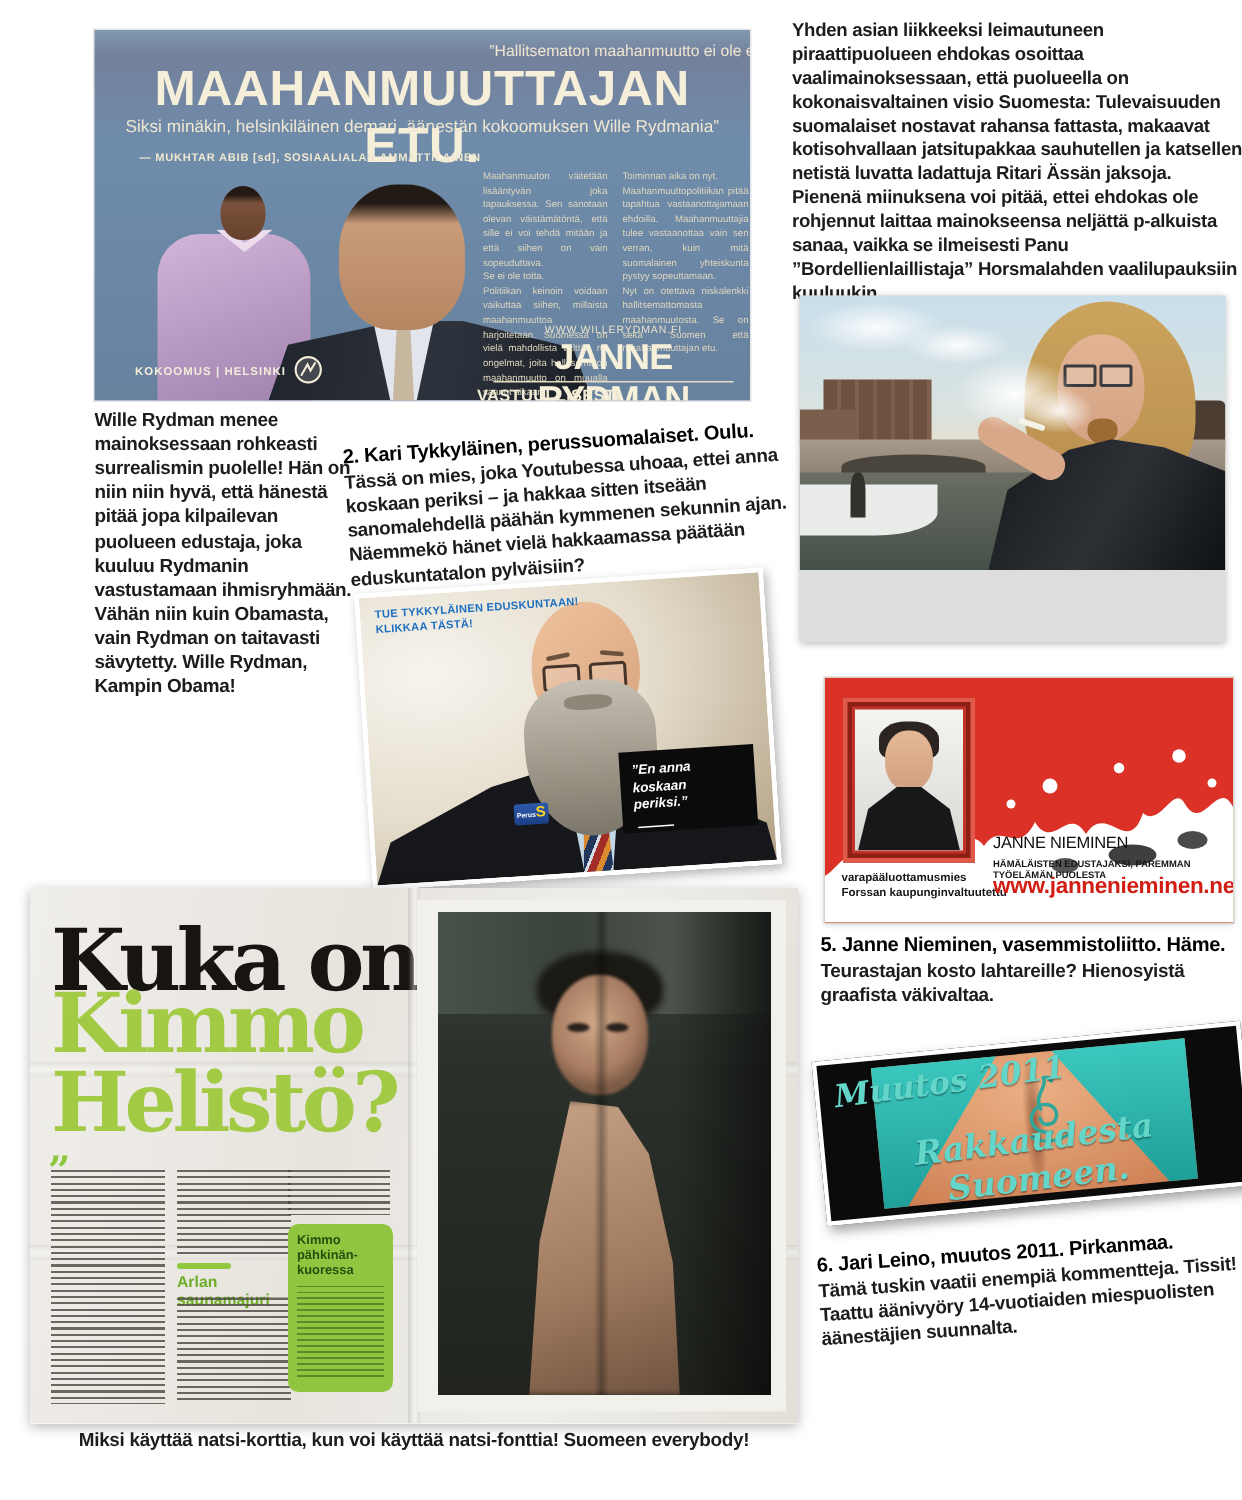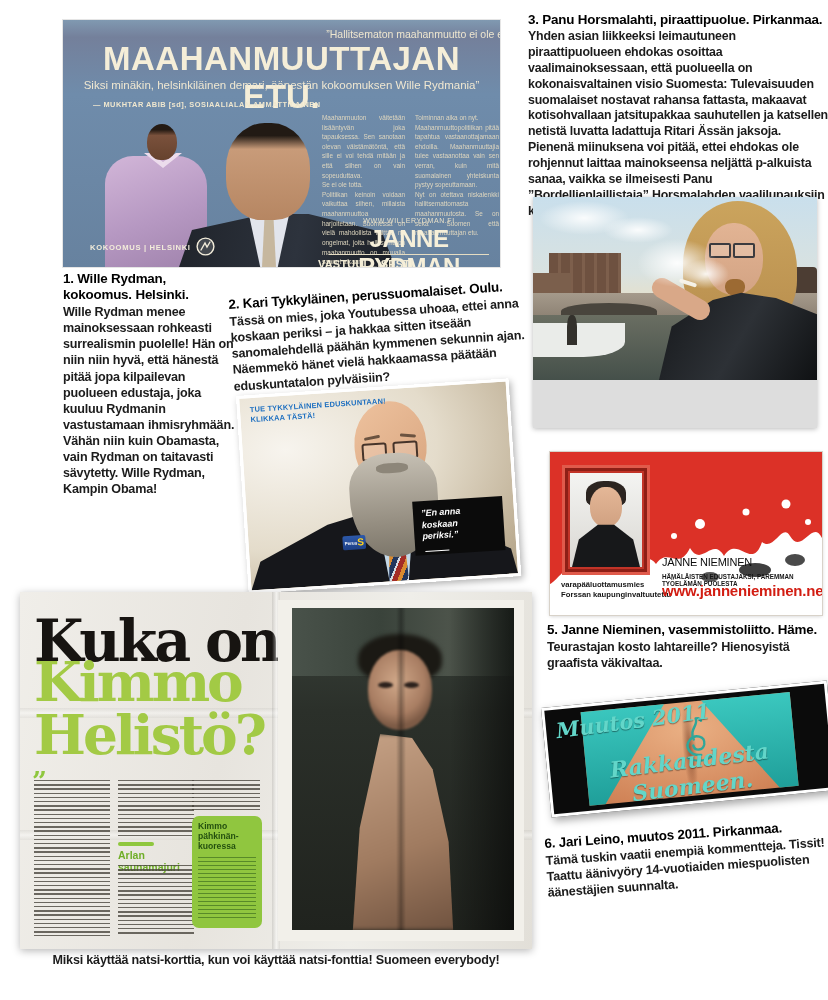--- a/index.html
+++ b/index.html
@@ -220,32 +220,29 @@
       <span>
         <svg width="19" height="19" viewBox="0 0 19 19">
           <circle cx="9.5" cy="9.5" r="8.4" fill="rgba(255,255,255,.15)" stroke="#f2ecda" stroke-width="1.4"></circle>
           <path d="M5,13 L9,6 L11,10 L14,5" stroke="#f2ecda" stroke-width="1.4" fill="none" stroke-linecap="round"></path>
         </svg>
       </span>
     </div>
   </section>
 
   <div class="abs" id="cap1">
-    <div class="cap-t pre">1. Wille Rydman,
-kokoomus. Helsinki.</div>
     <div class="cap-b">Wille Rydman menee mainoksessaan rohkeasti surrealismin puolelle! Hän on niin niin hyvä, että hänestä pitää jopa kilpailevan puolueen edustaja, joka kuuluu Rydmanin vastustamaan ihmisryhmään. Vähän niin kuin Obamasta, vain Rydman on taitavasti sävytetty. Wille Rydman, Kampin Obama!</div>
   </div>
 
   <div class="abs" id="cap2">
     <div class="cap-t">2. Kari Tykkyläinen, perussuomalaiset. Oulu.</div>
     <div class="cap-b">Tässä on mies, joka Youtubessa uhoaa, ettei anna koskaan periksi – ja hakkaa sitten itseään sanomalehdellä päähän kymmenen sekunnin ajan. Näemmekö hänet vielä hakkaamassa päätään eduskuntatalon pylväisiin?</div>
   </div>
 
   <div class="abs" id="cap3">
-    <div class="cap-t">3. Panu Horsmalahti, piraattipuolue. Pirkanmaa.</div>
     <div class="cap-b">Yhden asian liikkeeksi leimautuneen piraattipuolueen ehdokas osoittaa vaalimainoksessaan, että puolueella on kokonaisvaltainen visio Suomesta: Tulevaisuuden suomalaiset nostavat rahansa fattasta, makaavat kotisohvallaan jatsitupakkaa sauhutellen ja katsellen netistä luvatta ladattuja Ritari Ässän jaksoja. Pienenä miinuksena voi pitää, ettei ehdokas ole rohjennut laittaa mainokseensa neljättä p-alkuista sanaa, vaikka se ilmeisesti Panu ”Bordellienlaillistaja” Horsmalahden vaalilupauksiin kuuluukin.</div>
   </div>
 
   <section class="abs" id="tyk">
     <div class="abs tyk-suit"></div>
     <div class="abs tyk-shirt"></div>
     <div class="abs tyk-tie"></div>
     <div class="abs tyk-head"></div>
     <div class="abs tyk-brow" style="left:122px;top:46px;transform:rotate(-8deg);"></div>
     <div class="abs tyk-brow" style="left:158px;top:46px;transform:rotate(8deg);"></div>

